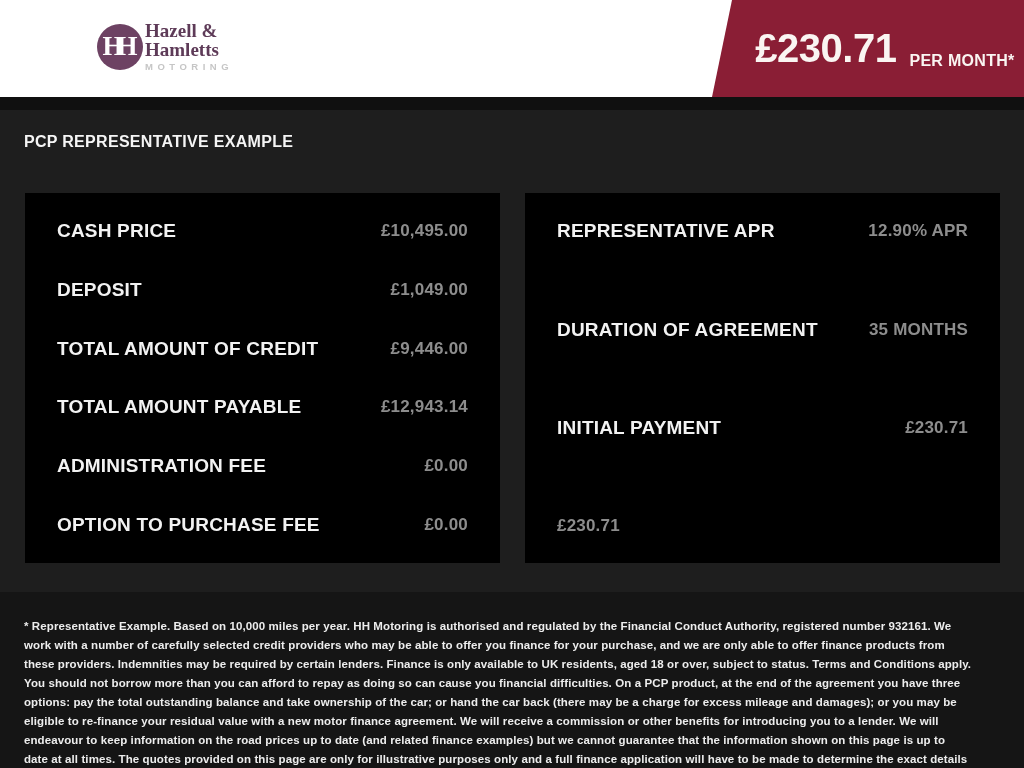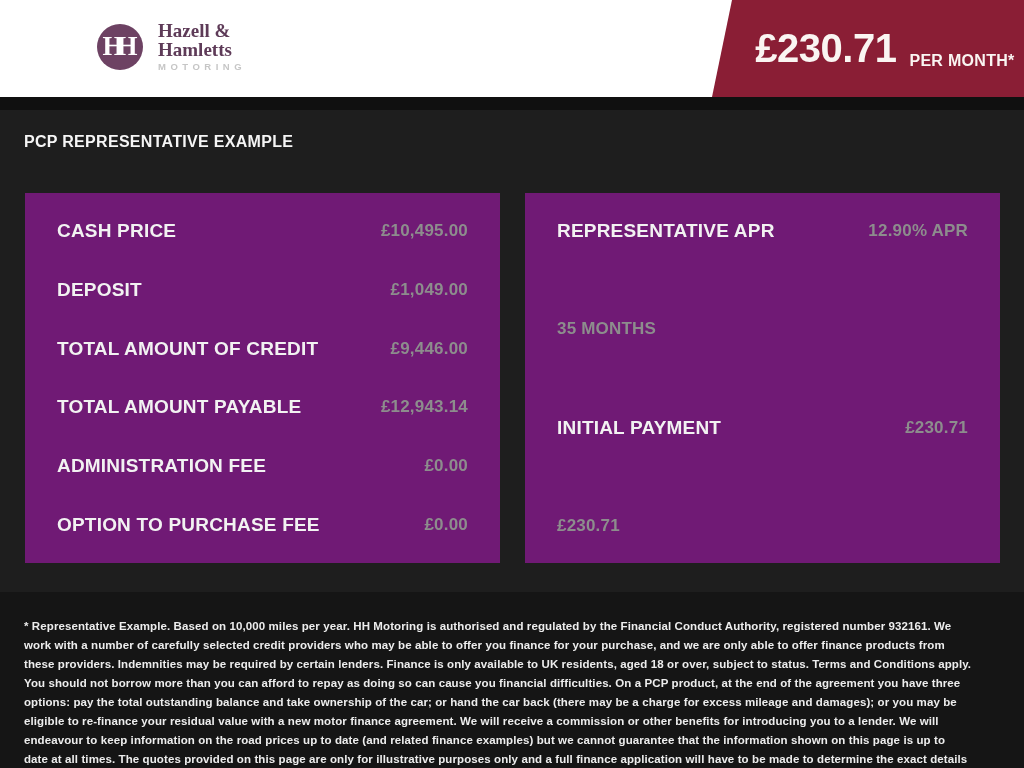--- a/index.html
+++ b/index.html
@@ -4,21 +4,21 @@
 <style>
   * { margin:0; padding:0; box-sizing:border-box; }
   html,body { background:#000; }
   .page {
     position:relative; width:1024px; height:768px; overflow:hidden;
     background:#1e1e1e; font-family:"Liberation Sans", sans-serif;
   }
 
   
   .header { position:absolute; top:0; left:0; width:1024px; height:98px; background:#ffffff; }
-  .logo { position:absolute; left:97px; top:21px; display:flex; align-items:center; gap:15px; cursor:pointer; }
+  .logo { position:absolute; left:97px; top:21px; display:flex; align-items:center; gap:2px; cursor:pointer; }
   .logo-circle {
     width:46px; height:46px; border-radius:50%; background:#6d4263;
     color:#ffffff; display:flex; align-items:center; justify-content:center;
     font-family:"Liberation Serif", serif; font-weight:bold; font-size:27px;
     letter-spacing:-7px; padding-right:7px;
   }
   .logo-name {
     font-family:"Liberation Serif", serif; color:#5e3b58; font-weight:bold;
     font-size:19px; line-height:19px;
   }
@@ -36,21 +36,21 @@
   .banner-suffix { color:#faf5f2; font-size:16px; font-weight:bold; letter-spacing:0.3px; margin-top:25px; }
 
   .divider-strip { position:absolute; top:97px; left:0; width:1024px; height:13px; background:#101010; }
 
   
   .page-title {
     position:absolute; left:24px; top:133px; color:#f5f5f5;
     font-size:16px; font-weight:bold; letter-spacing:0.3px;
   }
   .panel {
-    position:absolute; top:193px; width:475px; height:370px; background:#701a75;
+    position:absolute; top:193px; width:475px; height:370px; background:#000000;
     display:flex; flex-direction:column; justify-content:space-between;
     padding:27px 32px;
   }
   .panel-left  { left:25px; }
   .panel-right { left:525px; }
   .fin-row { display:flex; justify-content:space-between; align-items:center; }
   .fin-label { color:#f2f2f2; font-size:19px; font-weight:bold; letter-spacing:0.2px; white-space:nowrap; }
   .fin-value { color:#8d8d8d; font-size:17px; font-weight:bold; letter-spacing:0.2px; white-space:nowrap; }
 
   
@@ -110,20 +110,21 @@
       <span class="fin-value">£0.00</span>
     </div>
   </div>
 
   <div class="panel panel-right">
     <div class="fin-row">
       <span class="fin-label">REPRESENTATIVE APR</span>
       <span class="fin-value">12.90% APR</span>
     </div>
     <div class="fin-row">
+      <span class="fin-label">DURATION OF AGREEMENT</span>
       <span class="fin-value">35 MONTHS</span>
     </div>
     <div class="fin-row">
       <span class="fin-label">INITIAL PAYMENT</span>
       <span class="fin-value">£230.71</span>
     </div>
     <div class="fin-row">
       <span class="fin-value">£230.71</span>
     </div>
   </div>

